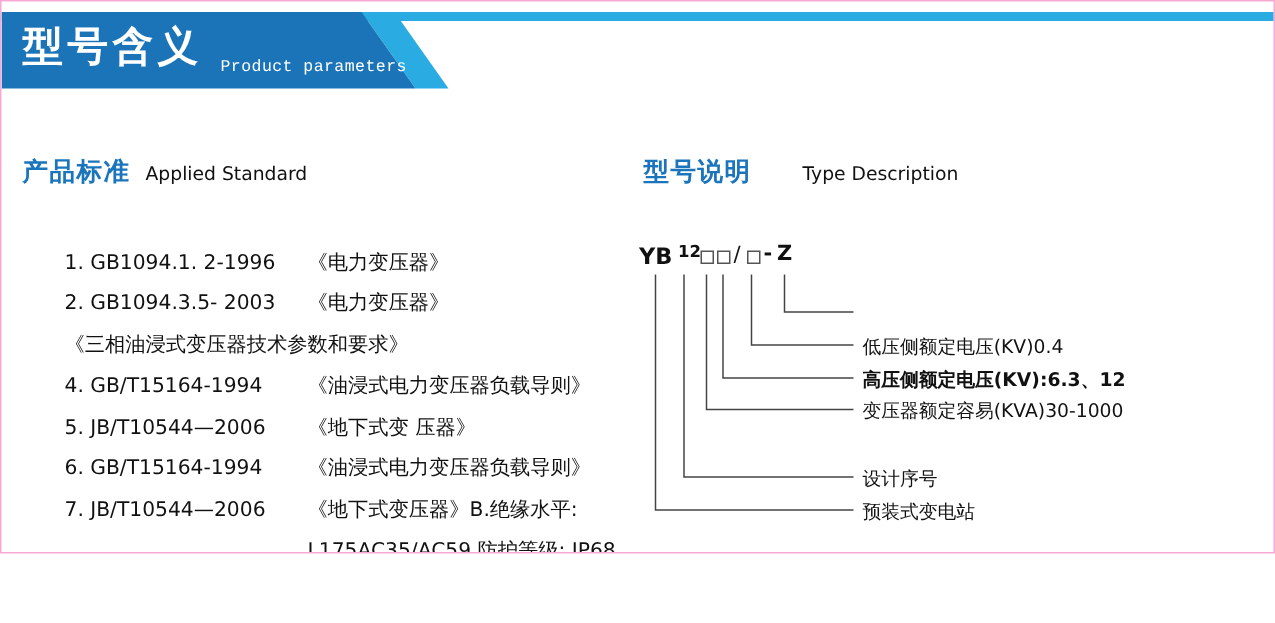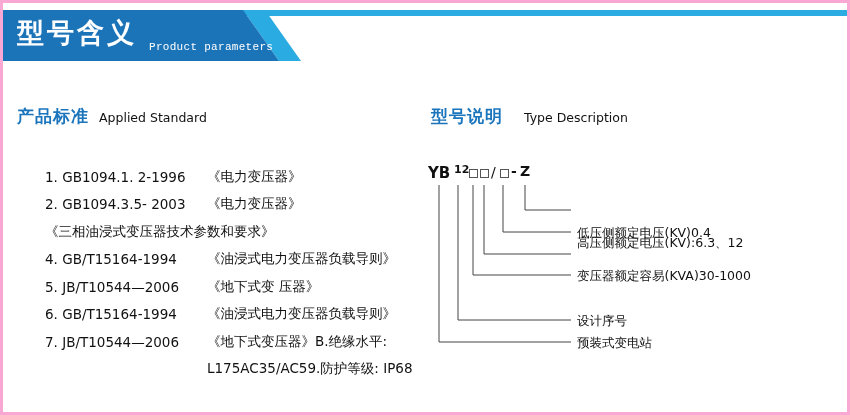--- a/index.html
+++ b/index.html
@@ -1,31 +1,31 @@
 <!DOCTYPE html>
 <html><head>
 <meta charset="utf-8">
 <style>
   * { margin:0; padding:0; box-sizing:border-box; }
   body { font-family:"DejaVu Sans","Liberation Sans",sans-serif; background:#fff; }
-  .page { position:relative; width:850px; height:415px; background:#fff; border:3px solid #f9a8d4; overflow:hidden; }
+  .page { position:relative; width:850px; height:369px; background:#fff; border:1px solid #f9a8d4; overflow:hidden; }
 
   
   .banner { position:absolute; top:0; left:0; width:850px; height:62px; }
   .banner svg { position:absolute; top:0; left:0; display:block; }
   .banner-title { position:absolute; left:14px; top:12px; color:#fff; font-size:27px; font-weight:bold; letter-spacing:3px; }
   .banner-sub { position:absolute; left:146px; top:38px; color:#fff; font-size:11px; letter-spacing:0.3px;font-family:Liberation Mono, monospace; }
 
   
   .sec-head { position:absolute; display:flex; align-items:baseline; white-space:nowrap; }
   .sec-head.left { left:14px; top:102px; }
   .sec-head.right { left:428px; top:102px; }
   .sec-cn { color:#1b75bc; font-size:17px; font-weight:bold; letter-spacing:1px; }
   .sec-head.left .sec-en { margin-left:10px; }
-  .sec-head.right .sec-en { margin-left:21px; }
+  .sec-head.right .sec-en { margin-left:34px; }
   .sec-en { color:#111; font-size:12.5px; }
 
   
   .std-list { position:absolute; left:14px; top:160px; width:405px; }
   .std-row { height:27.5px; display:flex; align-items:center; font-size:13.5px; color:#111; white-space:nowrap;margin-left:28px; }
   .std-code { width:162px; flex:none; }
   .std-title { flex:none; }
 
   
   .m { position:absolute; color:#111; white-space:nowrap; }
@@ -34,21 +34,21 @@
   .m-box  { position:absolute; width:9px; height:9px; border:1px solid #555; background:#fff; }
   .b1 { left:466px; top:166px; }
   .b2 { left:477px; top:166px; }
   .b3 { left:497px; top:166px; }
   .m-slash { left:488px; top:161px; font-size:14px; }
   .m-dash  { left:508px; top:160px; font-size:14px; font-weight:bold; }
   .m-z     { left:517px; top:160px; font-size:14px; font-weight:bold; }
 
   .diagram-svg { position:absolute; left:420px; top:181px; }
   .dlabel { position:absolute; left:574px; font-size:12.5px; color:#111; white-space:nowrap; }
-  .dl1 { top:200px; } .dl2 { top:222px; } .dl3 { top:232px; }
+  .dl1 { top:200px; } .dl2 { top:222px; } .dl3 { top:244px;font-weight:bold; }
   .dl4 { top:265px; } .dl5 { top:310px; } .dl6 { top:332px; }
 </style>
 </head>
 <body>
 
 <div class="page">
 
   <header class="banner">
     <svg width="850" height="62" viewBox="0 0 850 62">
       <rect x="0" y="7" width="850" height="6" fill="#2aabe2"></rect>

